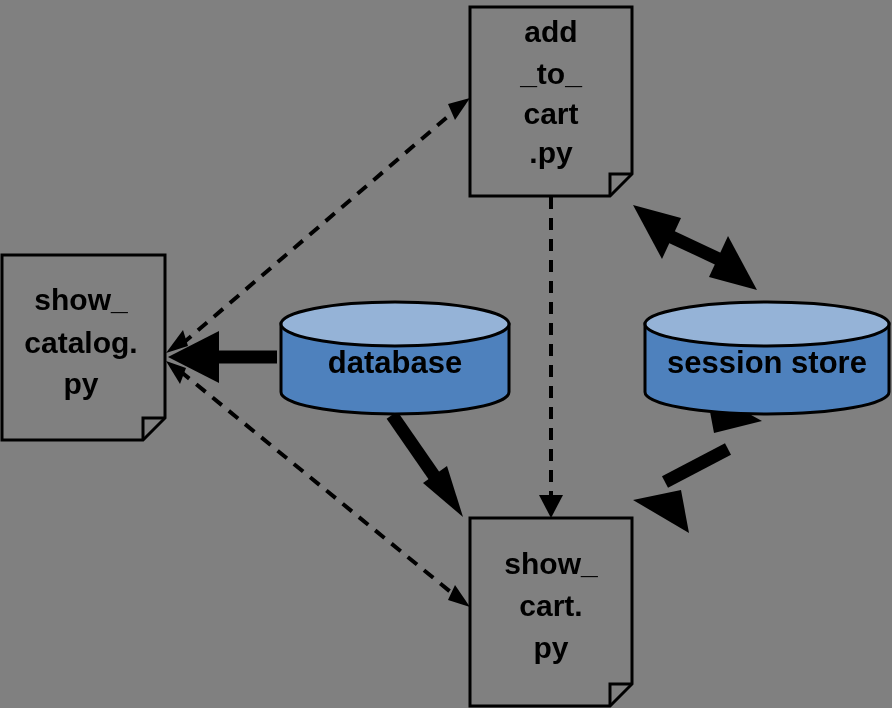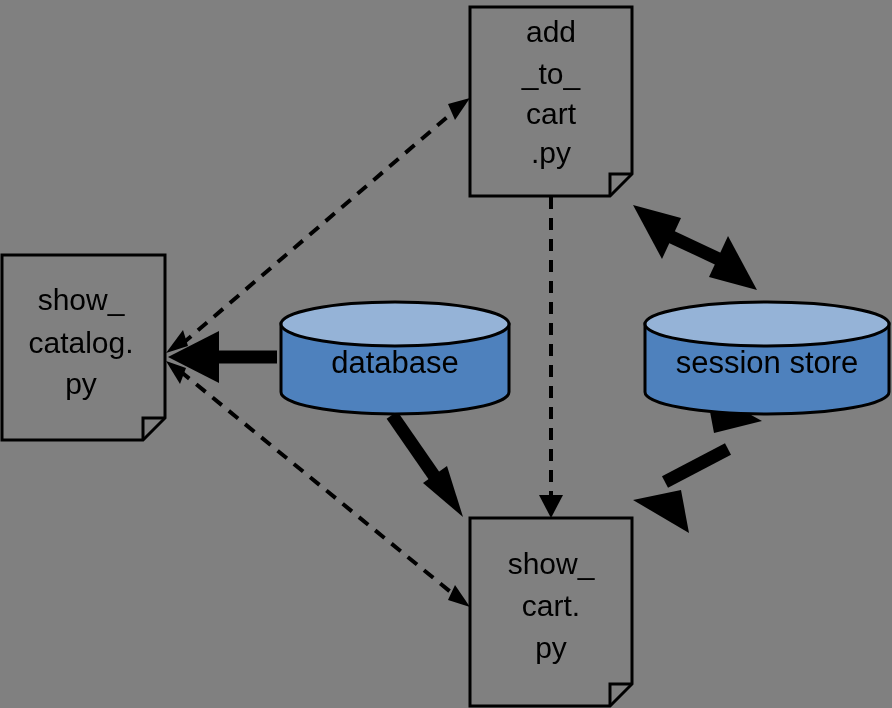--- a/index.html
+++ b/index.html
@@ -10,20 +10,21 @@
   }
   body {
     font-family: "Liberation Sans", sans-serif;
   }
   #canvas {
     position: relative;
     width: 892px;
     height: 708px;
     background: #808080;
     overflow: hidden;
+    font-weight: bold;
   }
   #diagram-svg {
     position: absolute;
     top: 0;
     left: 0;
     width: 892px;
     height: 708px;
     display: block;
   }
   text {

